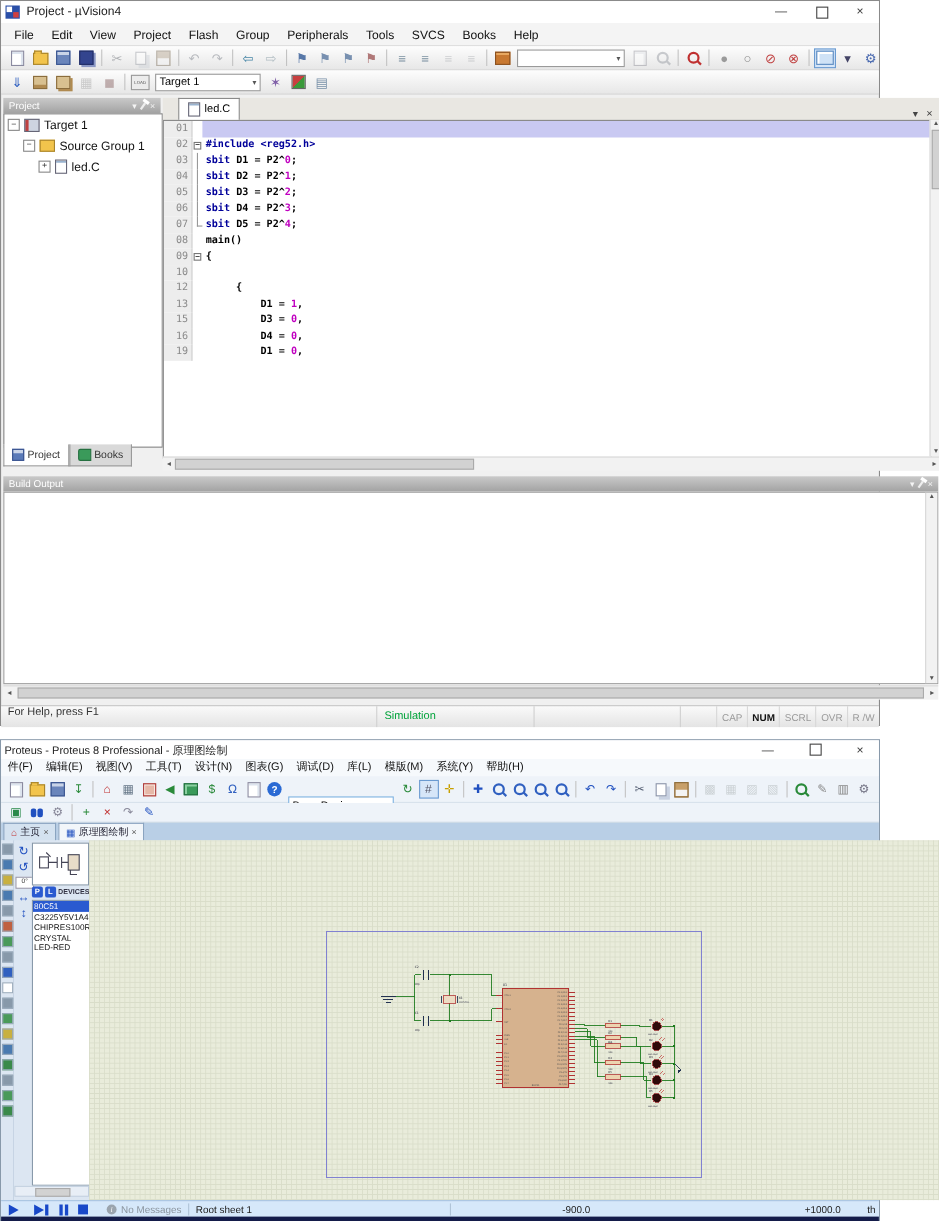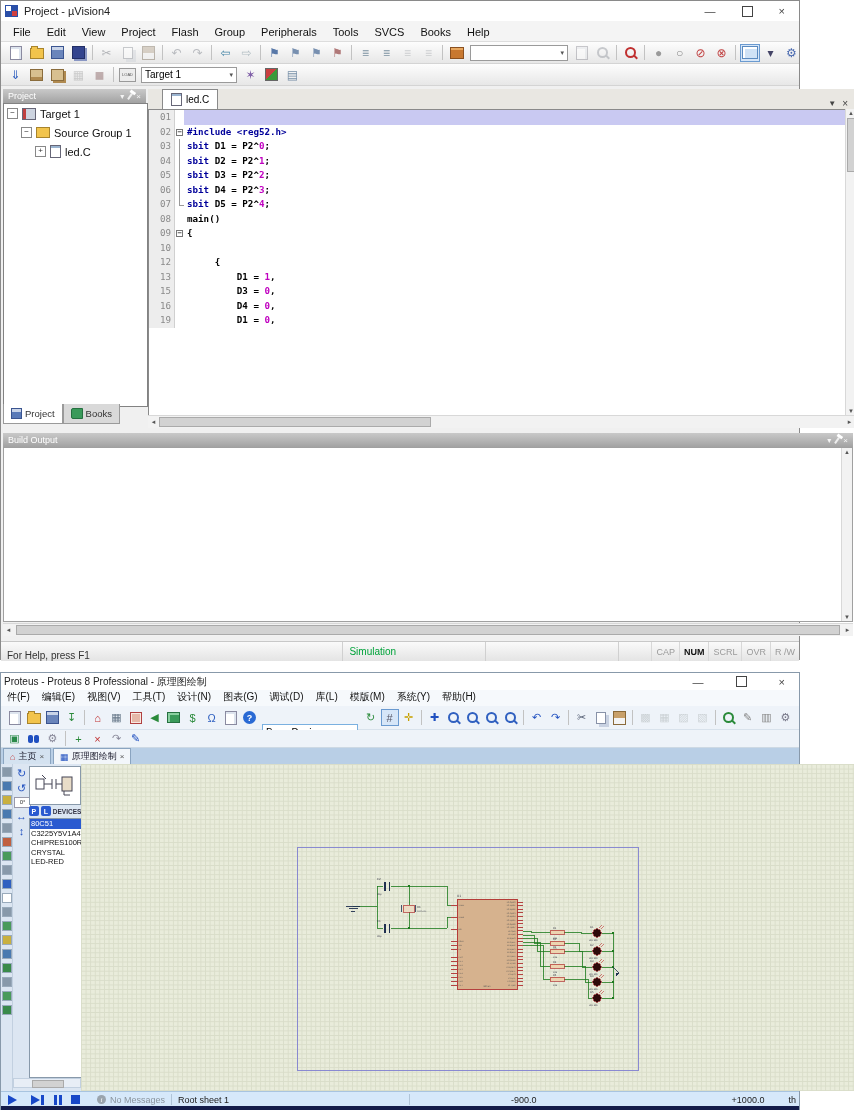--- a/index.html
+++ b/index.html
@@ -76,21 +76,21 @@
   .kw{color:#00009a;}
   .num{color:#c000c0;}
   .fold-box{position:absolute;left:1px;top:4px;width:7px;height:7px;border:1px solid #777;background:#fff;font-size:7px;line-height:5px;text-align:center;color:#333;box-sizing:border-box;}
   .fold-line{position:absolute;left:4px;top:0;width:1px;height:100%;background:#999;}
   .fold-end{position:absolute;left:4px;top:0;width:4px;height:8px;border-left:1px solid #999;border-bottom:1px solid #999;}
   .vscroll{position:absolute;width:10px;background:#f2f2f2;border-left:1px solid #d8d8d8;font-size:6px;color:#555;text-align:center;}
   .hscroll{position:absolute;height:12px;background:#f2f2f2;border-top:1px solid #d8d8d8;display:flex;align-items:center;font-size:7px;color:#555;}
   .thumb{background:#d2d2d2;border:1px solid #aaa;}
   .sb-btn{width:11px;text-align:center;}
   
-  #uv-status{position:absolute;left:0;top:640px;width:100%;height:19px;background:linear-gradient(#fafafa,#e4e4e4);border-top:1px solid #c8c8c8;display:flex;align-items:flex-end;font-size:10px;color:#333;}
+  #uv-status{position:absolute;left:0;top:640px;width:100%;height:19px;background:linear-gradient(#fafafa,#e4e4e4);border-top:1px solid #c8c8c8;display:flex;align-items:flex-start;font-size:10px;color:#333;}
   .st-cell{border-left:1px solid #d0d0d0;height:100%;display:flex;align-items:center;padding:0 6px;}
   .lock{font-size:9px;color:#9a9a9a;padding:0 4px;border-left:1px solid #d8d8d8;height:100%;display:flex;align-items:center;}
   .lock.on{color:#111;font-weight:bold;}
   
   #pt{top:672px;height:438px;background:#eef3f9;border:1px solid #8899aa;}
   .pt-title{position:absolute;left:0;top:0;width:100%;height:17px;background:#fff;display:flex;align-items:center;font-size:10px;color:#222;padding-left:3px;box-sizing:border-box;}
   #pt-menu{position:absolute;left:0;top:17px;width:100%;height:16px;background:#f6f9fc;font-size:10px;}
   #pt-menu span{padding:2px 6px;}
   #pt-tb1{top:33px;height:24px;background:#eef3f9;border-bottom:1px solid #d8e2ec;}
   #pt-tb2{top:57px;height:18px;background:#eef3f9;border-bottom:1px solid #cdd9e4;}

